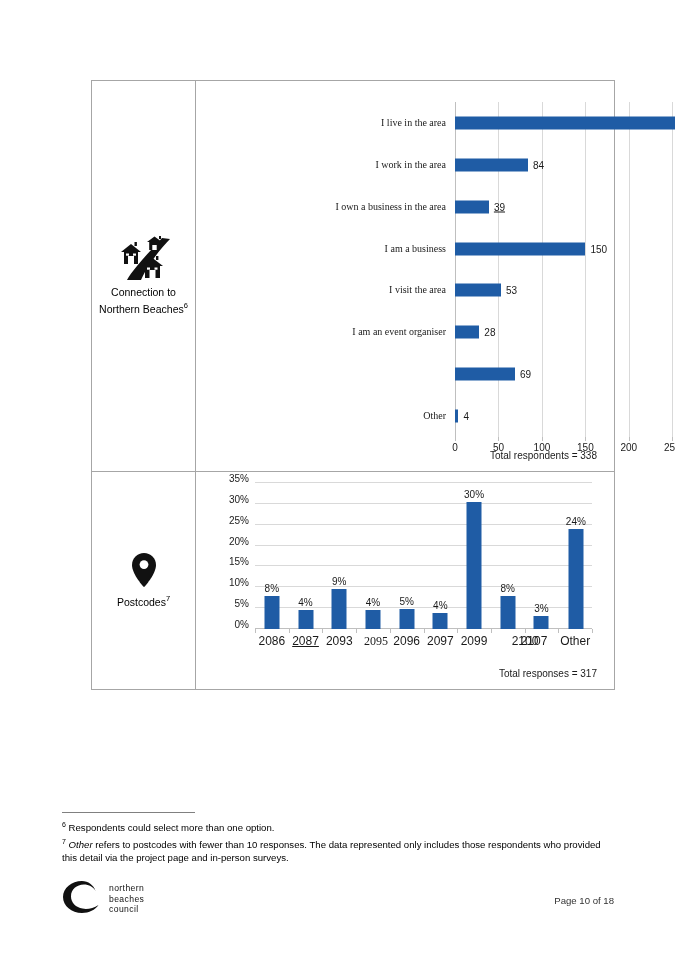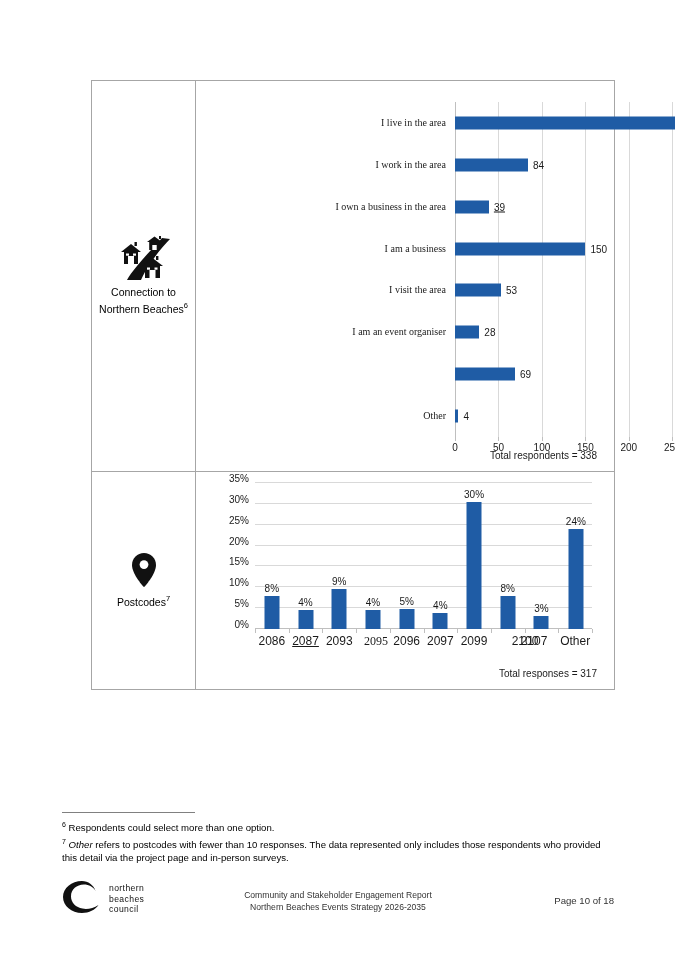--- a/index.html
+++ b/index.html
@@ -524,18 +524,14 @@
         <path d="M13 20 C16 23.5 22 24.8 26.5 22.6 C23.5 26 17 25.8 13 20 Z" fill="#fff"></path>
         <path d="M22 15.5 C25 14.5 28.5 16 29.5 18.8 C27.5 16.6 24.4 16 22 17.4 Z" fill="#fff"></path>
       </svg>
     </span>
     <div class="logo-wordmark">
       <div>northern</div>
       <div>beaches</div>
       <div>council</div>
     </div>
   </div>
-  <div class="footer-center">
-    <div>Community and Stakeholder Engagement Report</div>
-    <div>Northern Beaches Events Strategy 2026-2035</div>
-  </div>
   <div class="footer-page">Page 10 of 18</div>
 </div>
 
 </body></html>

